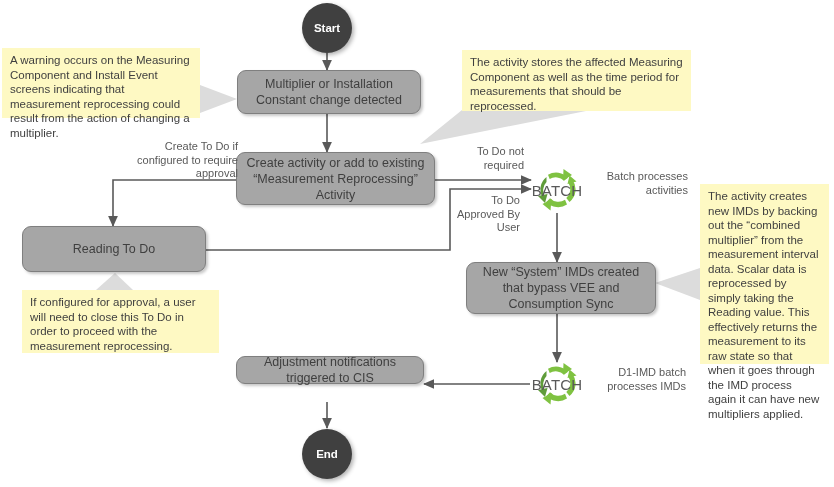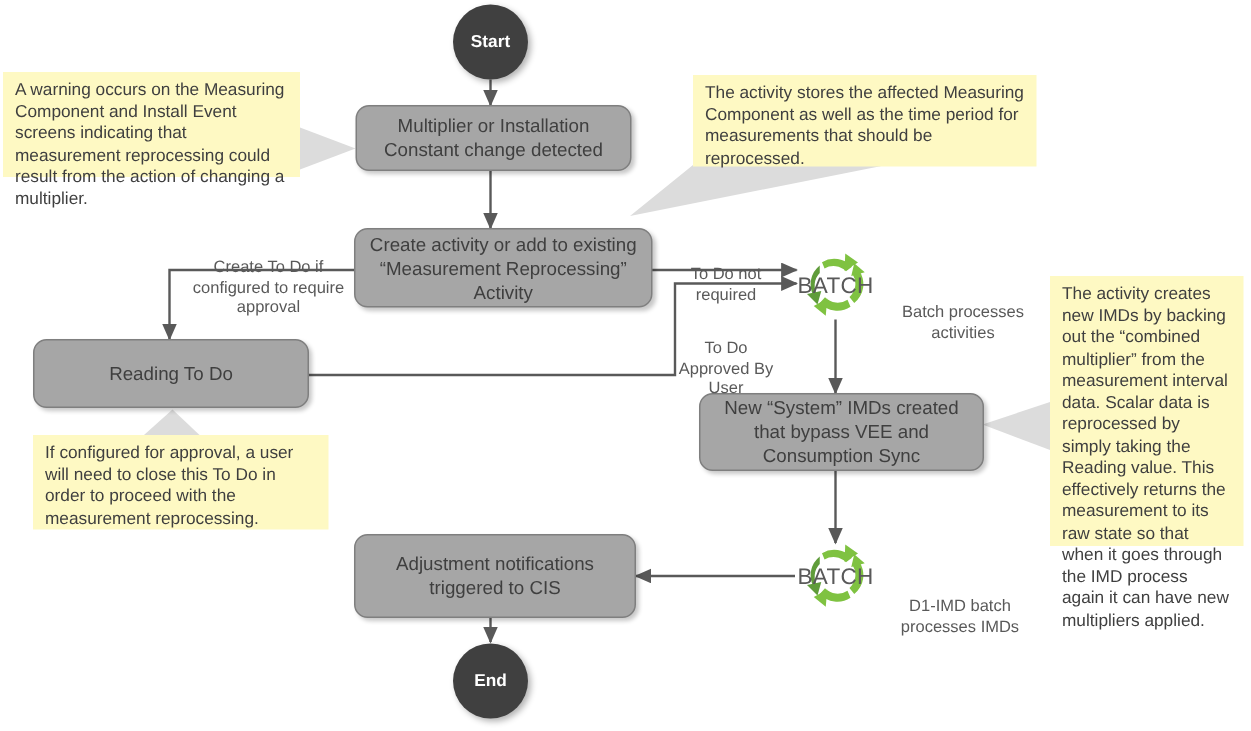--- a/index.html
+++ b/index.html
@@ -66,22 +66,21 @@
     box-sizing: border-box;
     padding: 5px 8px 4px 8px;
   }
 
   
   .elabel {
     position: absolute;
     color: #595959;
     font-size: 11px;
     line-height: 13.5px;
-    text-align: center;
-    margin-top: 32px;
+    text-align: right;
   }
 
   
   .batch {
     position: absolute;
     width: 46px;
     height: 46px;
   }
   .batch .blabel {
     position: absolute;
@@ -142,21 +141,21 @@
   <div class="term" style="left:302px; top:429px; width:50px; height:50px;">End</div>
 
   <div class="pbox" style="left:237px; top:70px; width:184px; height:44px;">Multiplier or Installation Constant change detected</div>
 
   <div class="pbox" style="left:236px; top:152px; width:199px; height:53px;">Create activity or add to existing “Measurement Reprocessing” Activity</div>
 
   <div class="pbox" style="left:22px; top:226px; width:184px; height:46px;">Reading To Do</div>
 
   <div class="pbox" style="left:466px; top:262px; width:190px; height:52px;">New “System” IMDs created that bypass VEE and Consumption Sync</div>
 
-  <div class="pbox" style="left:236px; top:356px; width:188px; height:56px;">Adjustment notifications triggered to CIS</div>
+  <div class="pbox" style="left:236px; top:356px; width:188px; height:28px;">Adjustment notifications triggered to CIS</div>
 
   <div class="batch" style="left:534px; top:167px;">
     <svg viewBox="0 0 46 46" width="46" height="46">
       <path d="M8.5,30.5 A16,16 0 0 1 12.5,10.0 L12.5,15.0 A11.8,11.8 0 0 0 11.2,30.0 Z" fill="#5f9c3a"></path>
       <polygon points="4.0,29.0 13.5,27.0 11.0,36.0" fill="#5f9c3a"></polygon>
       <path d="M14.0,7.8 A16,16 0 0 1 34.0,10.8 L30.0,13.8 A11.8,11.8 0 0 0 15.7,12.0 Z" fill="#7fc241"></path>
       <polygon points="29.5,2.0 38.0,8.0 29.0,13.5" fill="#7fc241"></polygon>
       <path d="M38.5,13.0 A16,16 0 0 1 35.5,35.0 L32.3,31.0 A11.8,11.8 0 0 0 34.5,16.0 Z" fill="#7fc241"></path>
       <polygon points="42.5,14.5 33.5,17.0 35.5,8.5" fill="#7fc241"></polygon>
       <path d="M33.0,37.5 A16,16 0 0 1 12.5,35.0 L16.0,31.2 A11.8,11.8 0 0 0 31.0,32.8 Z" fill="#7fc241"></path>

